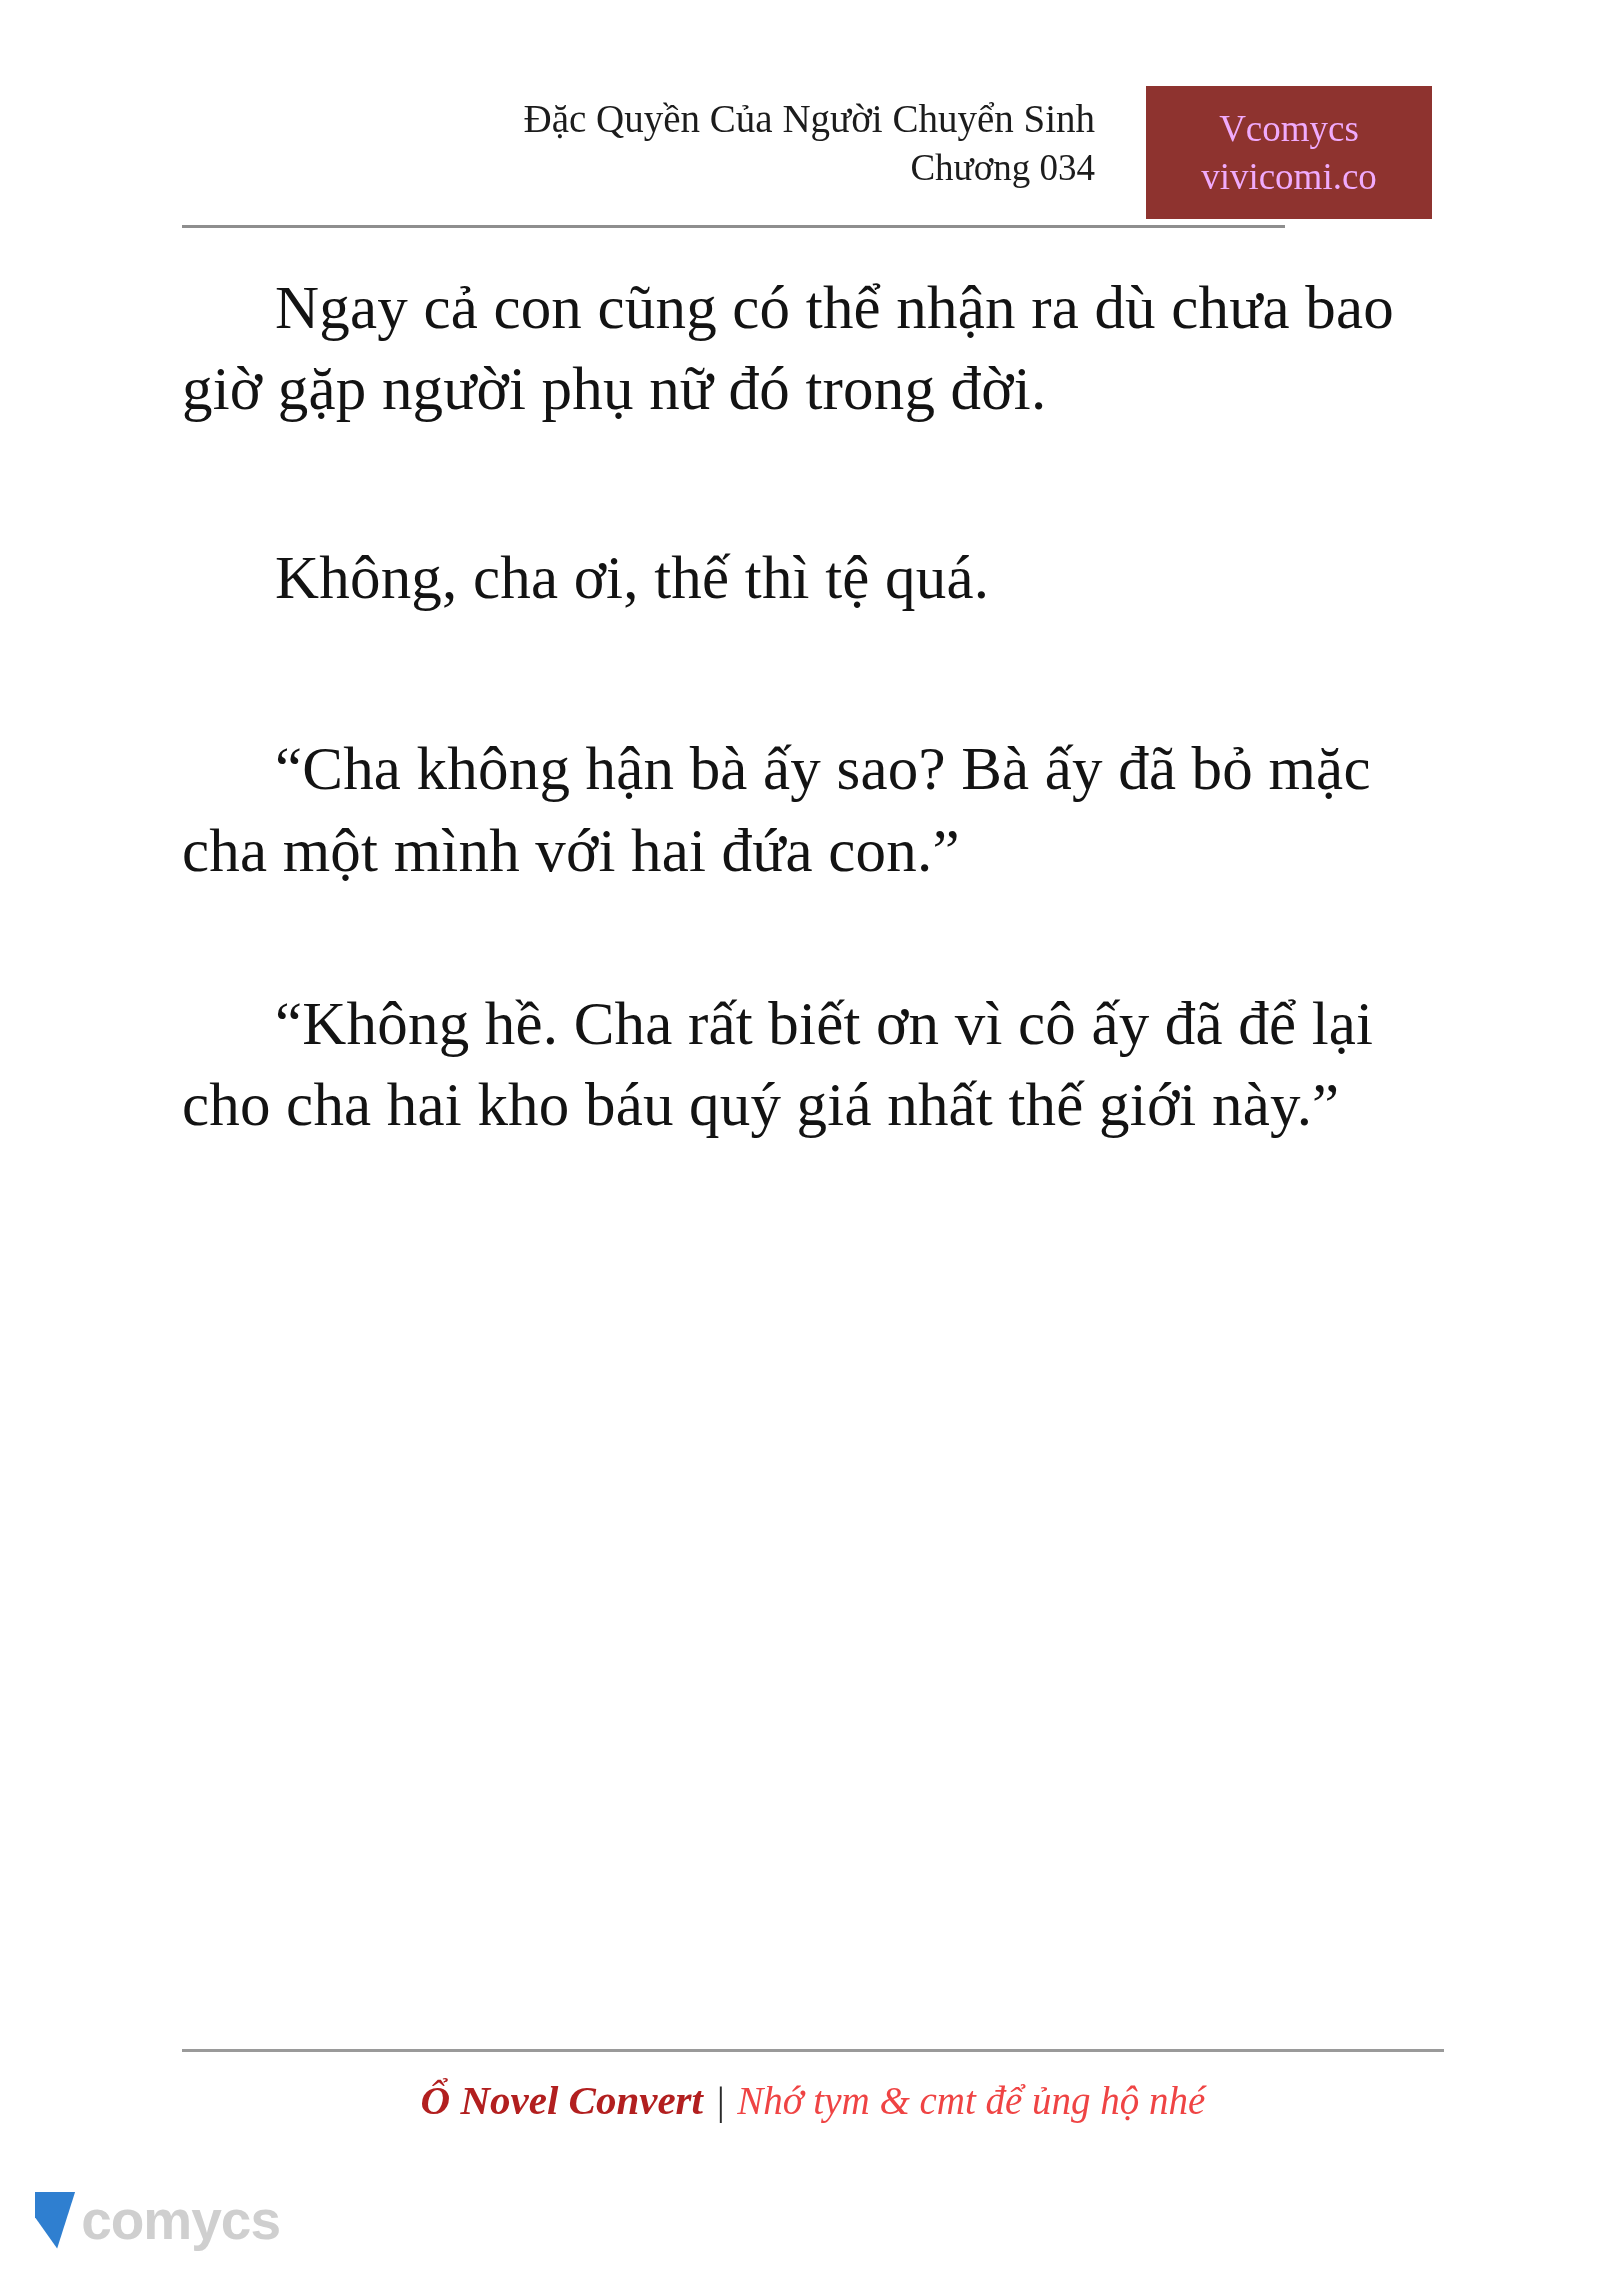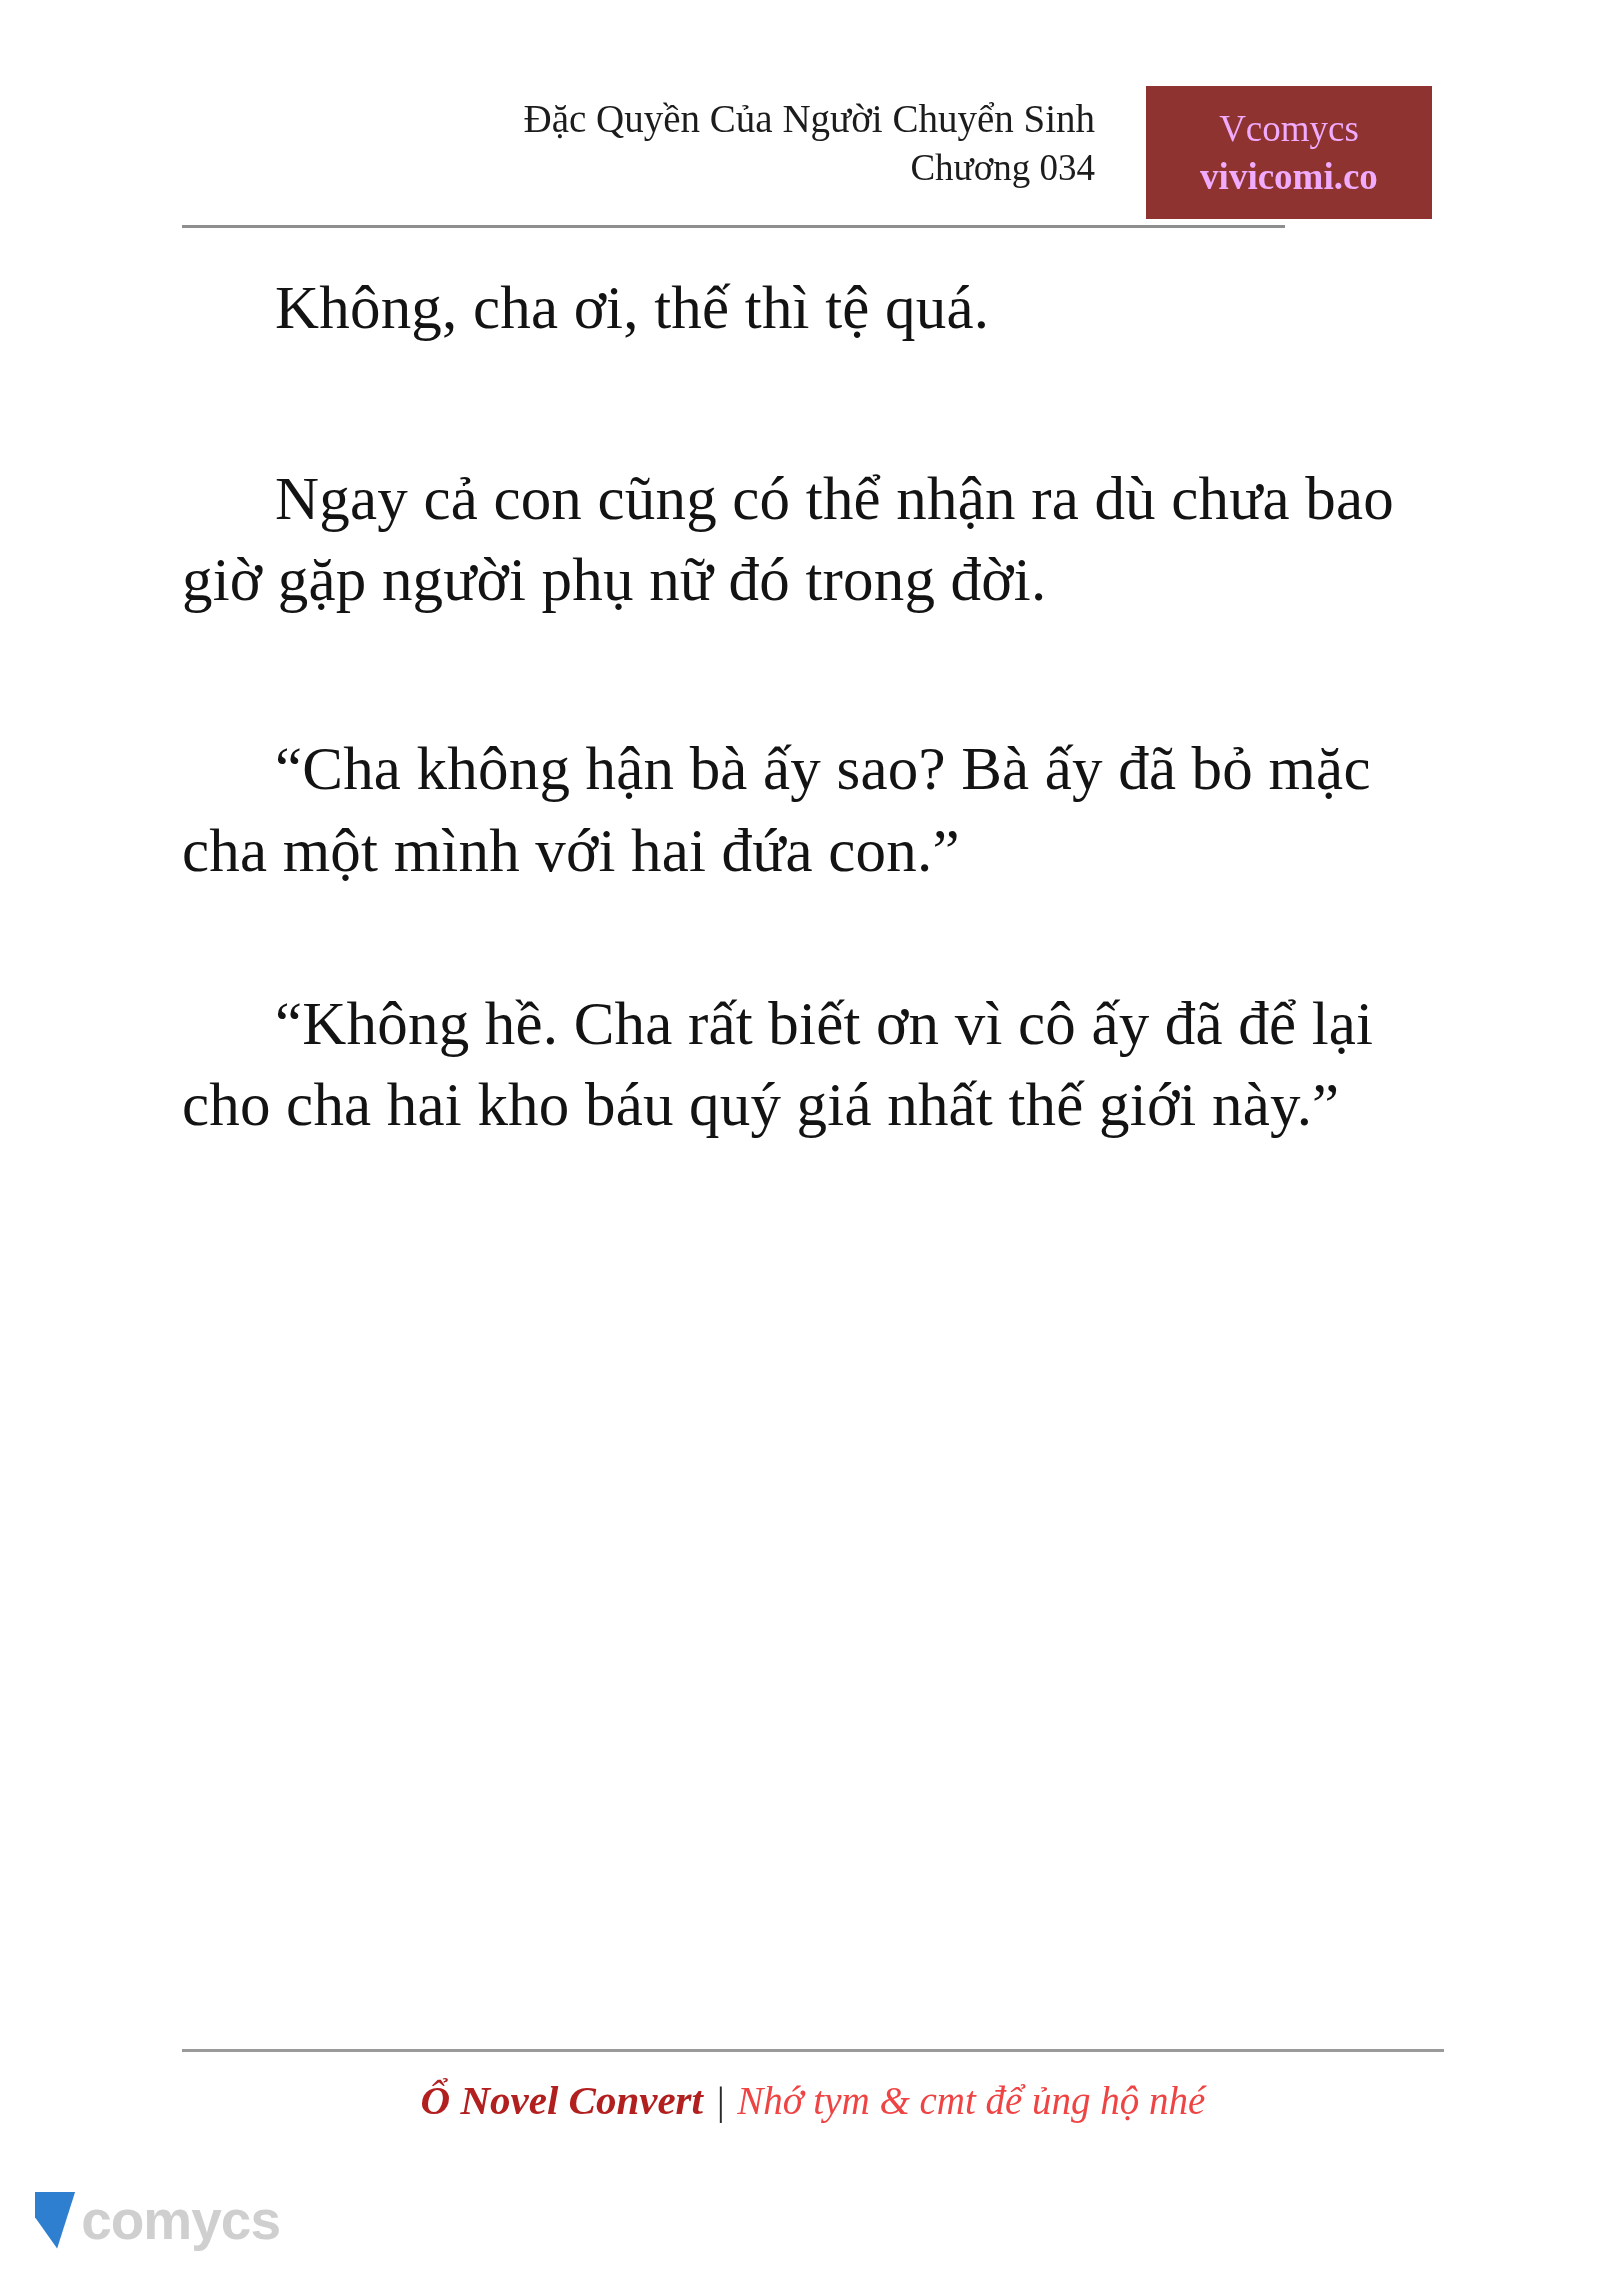--- a/index.html
+++ b/index.html
@@ -65,21 +65,20 @@
     justify-content: center;
     line-height: 1.3;
   }
   .header-badge-line1 {
     font-size: 37px;
     font-family: "Liberation Serif", serif;
   }
   .header-badge-line2 {
     font-size: 37px;
     font-family: "Liberation Serif", serif;
-    font-weight: bold;
   }
   .header-rule {
     position: absolute;
     left: 0;
     top: 131px;
     width: 1103px;
     height: 2.9px;
     background: #8e8e8e;
   }
 
@@ -193,22 +192,22 @@
       <div class="header-title-sub">Chương 034</div>
     </div>
     <div class="header-badge">
       <div class="header-badge-line1">Vcomycs</div>
       <div class="header-badge-line2">vivicomi.co</div>
     </div>
     <div class="header-rule"></div>
   </div>
 
   <div class="content">
+    <p class="para spaced-2">Ngay cả con cũng có thể nhận ra dù chưa bao giờ gặp người phụ nữ đó trong đời.</p>
     <p class="para spaced-1">Không, cha ơi, thế thì tệ quá.</p>
-    <p class="para spaced-2">Ngay cả con cũng có thể nhận ra dù chưa bao giờ gặp người phụ nữ đó trong đời.</p>
     <p class="para spaced-3">“Cha không hận bà ấy sao? Bà ấy đã bỏ mặc cha một mình với hai đứa con.”</p>
     <p class="para">“Không hề. Cha rất biết ơn vì cô ấy đã để lại cho cha hai kho báu quý giá nhất thế giới này.”</p>
   </div>
 
   <div class="footer">
     <div class="footer-rule"></div>
     <div class="footer-inner">
       <span class="footer-brand">Ổ Novel Convert</span>
       <span class="footer-sep">|</span>
       <span class="footer-note">Nhớ tym &amp; cmt để ủng hộ nhé</span>

